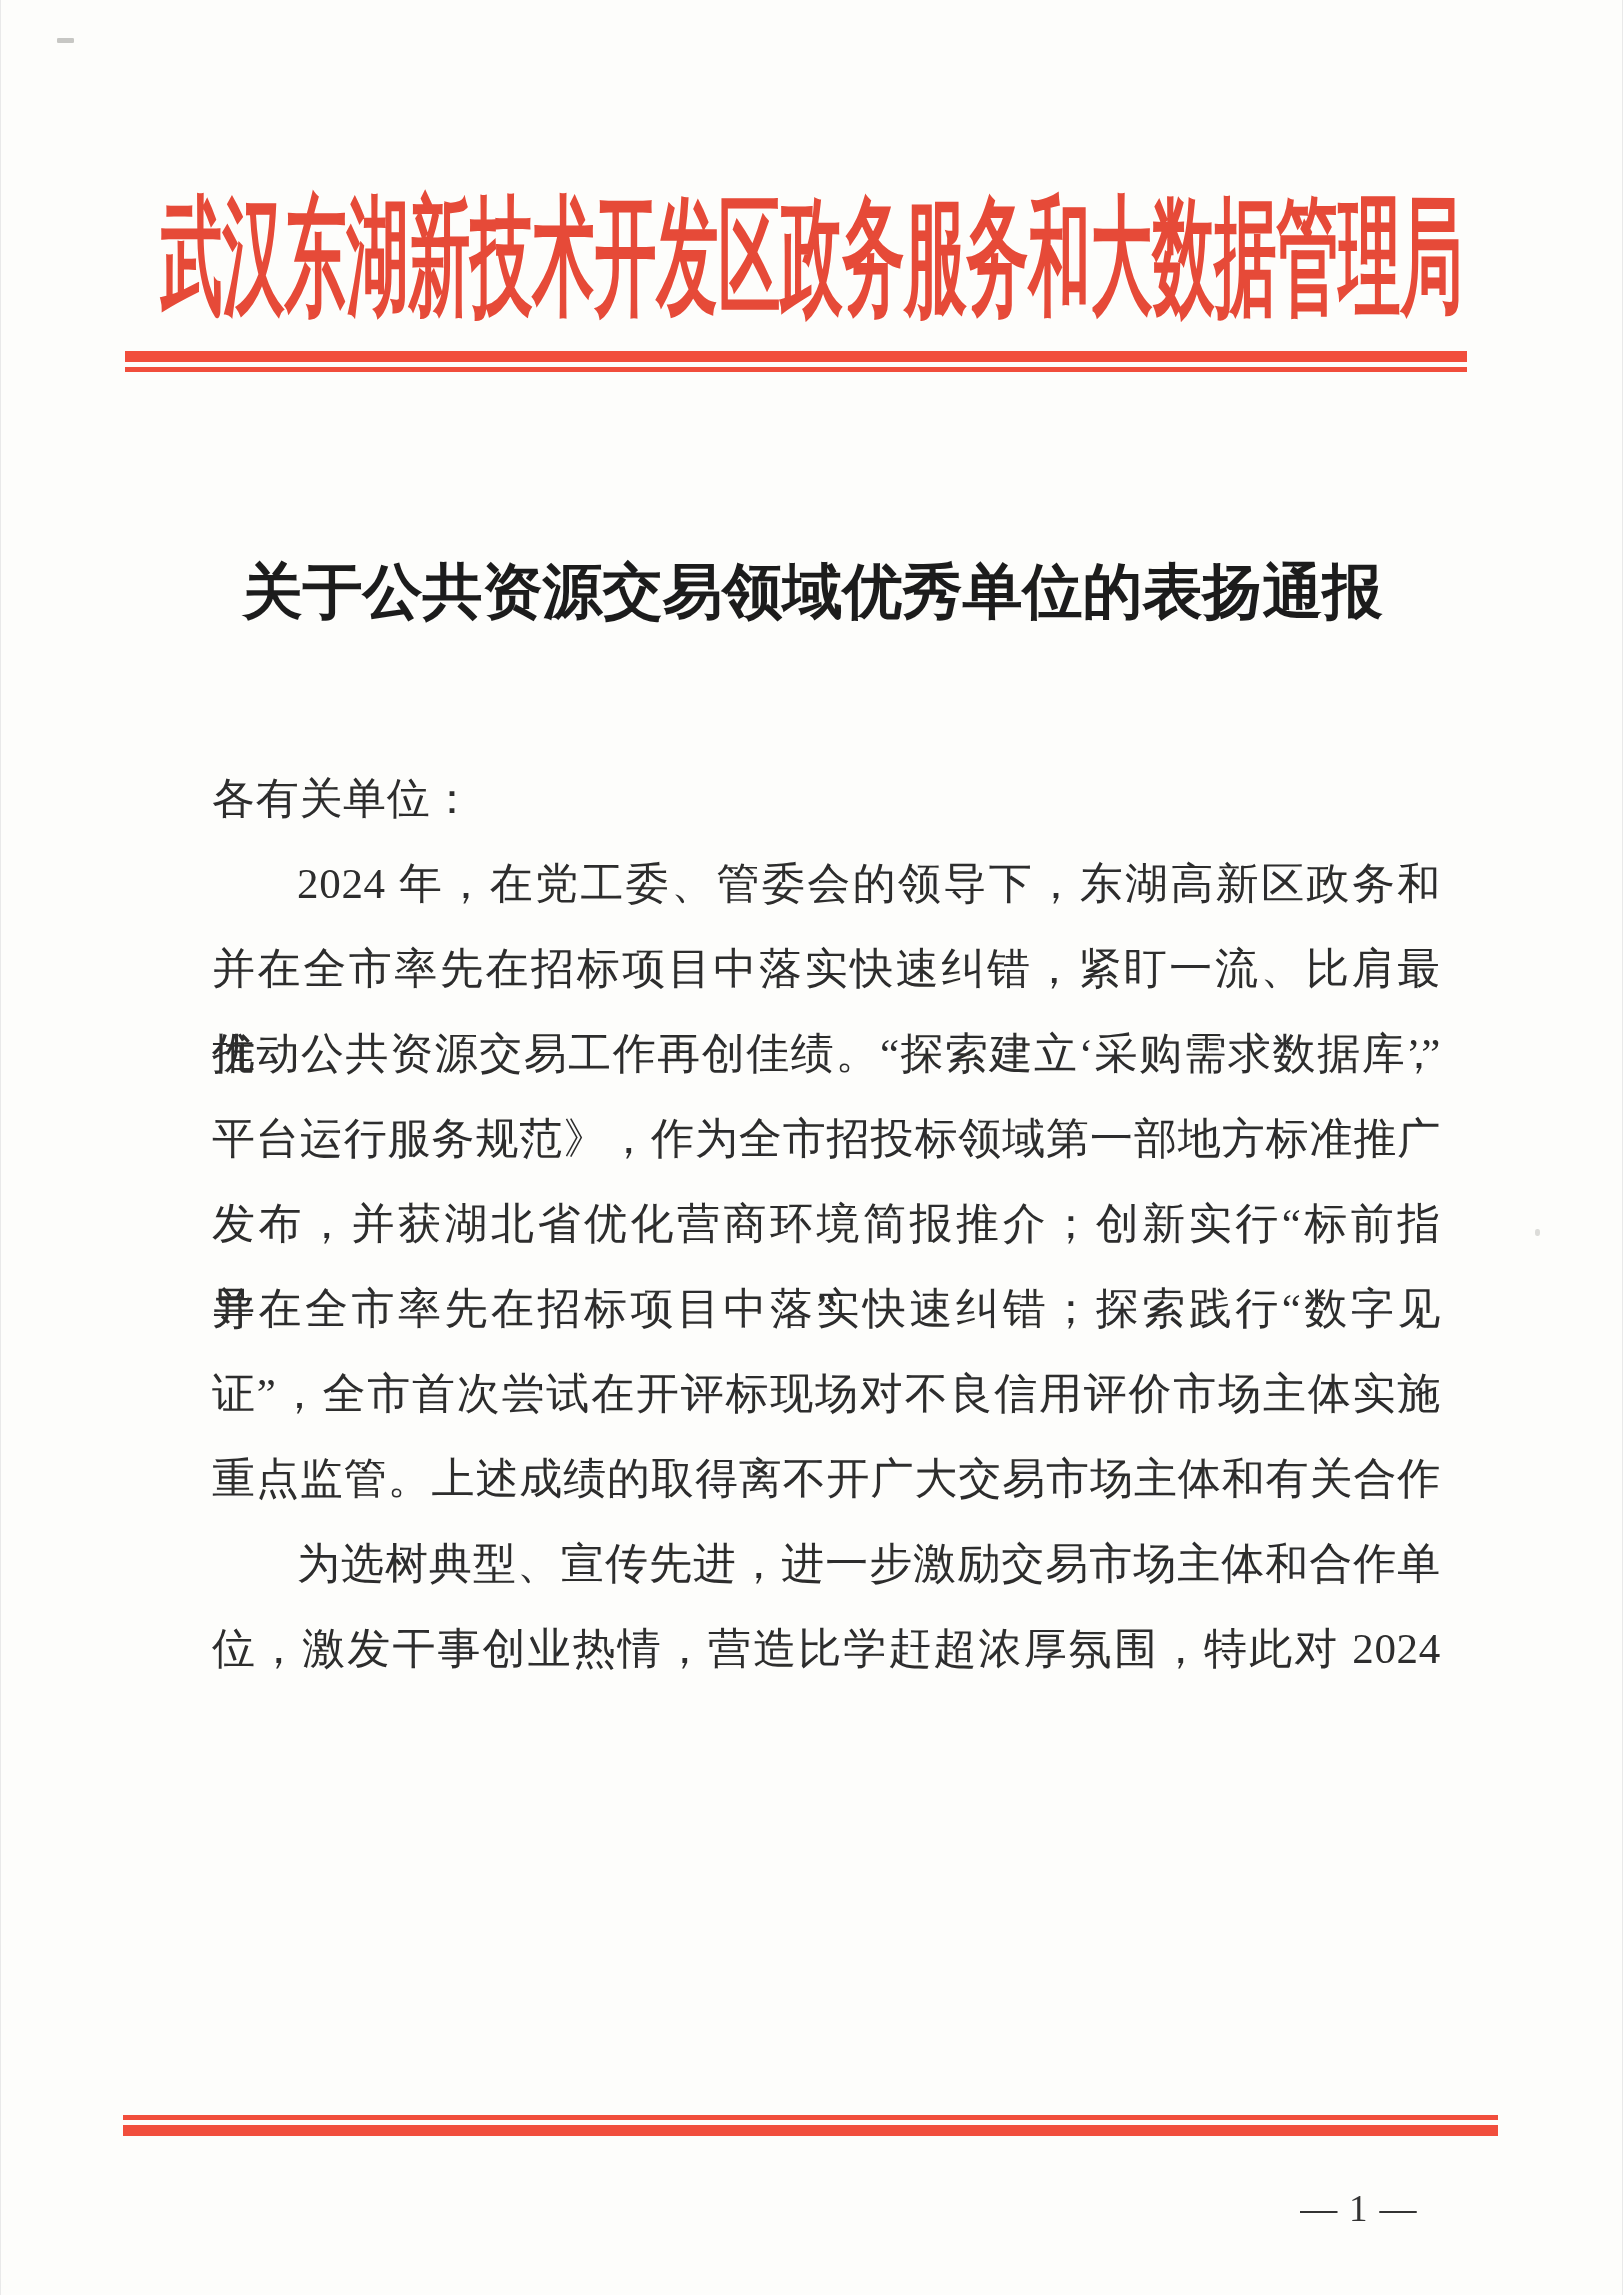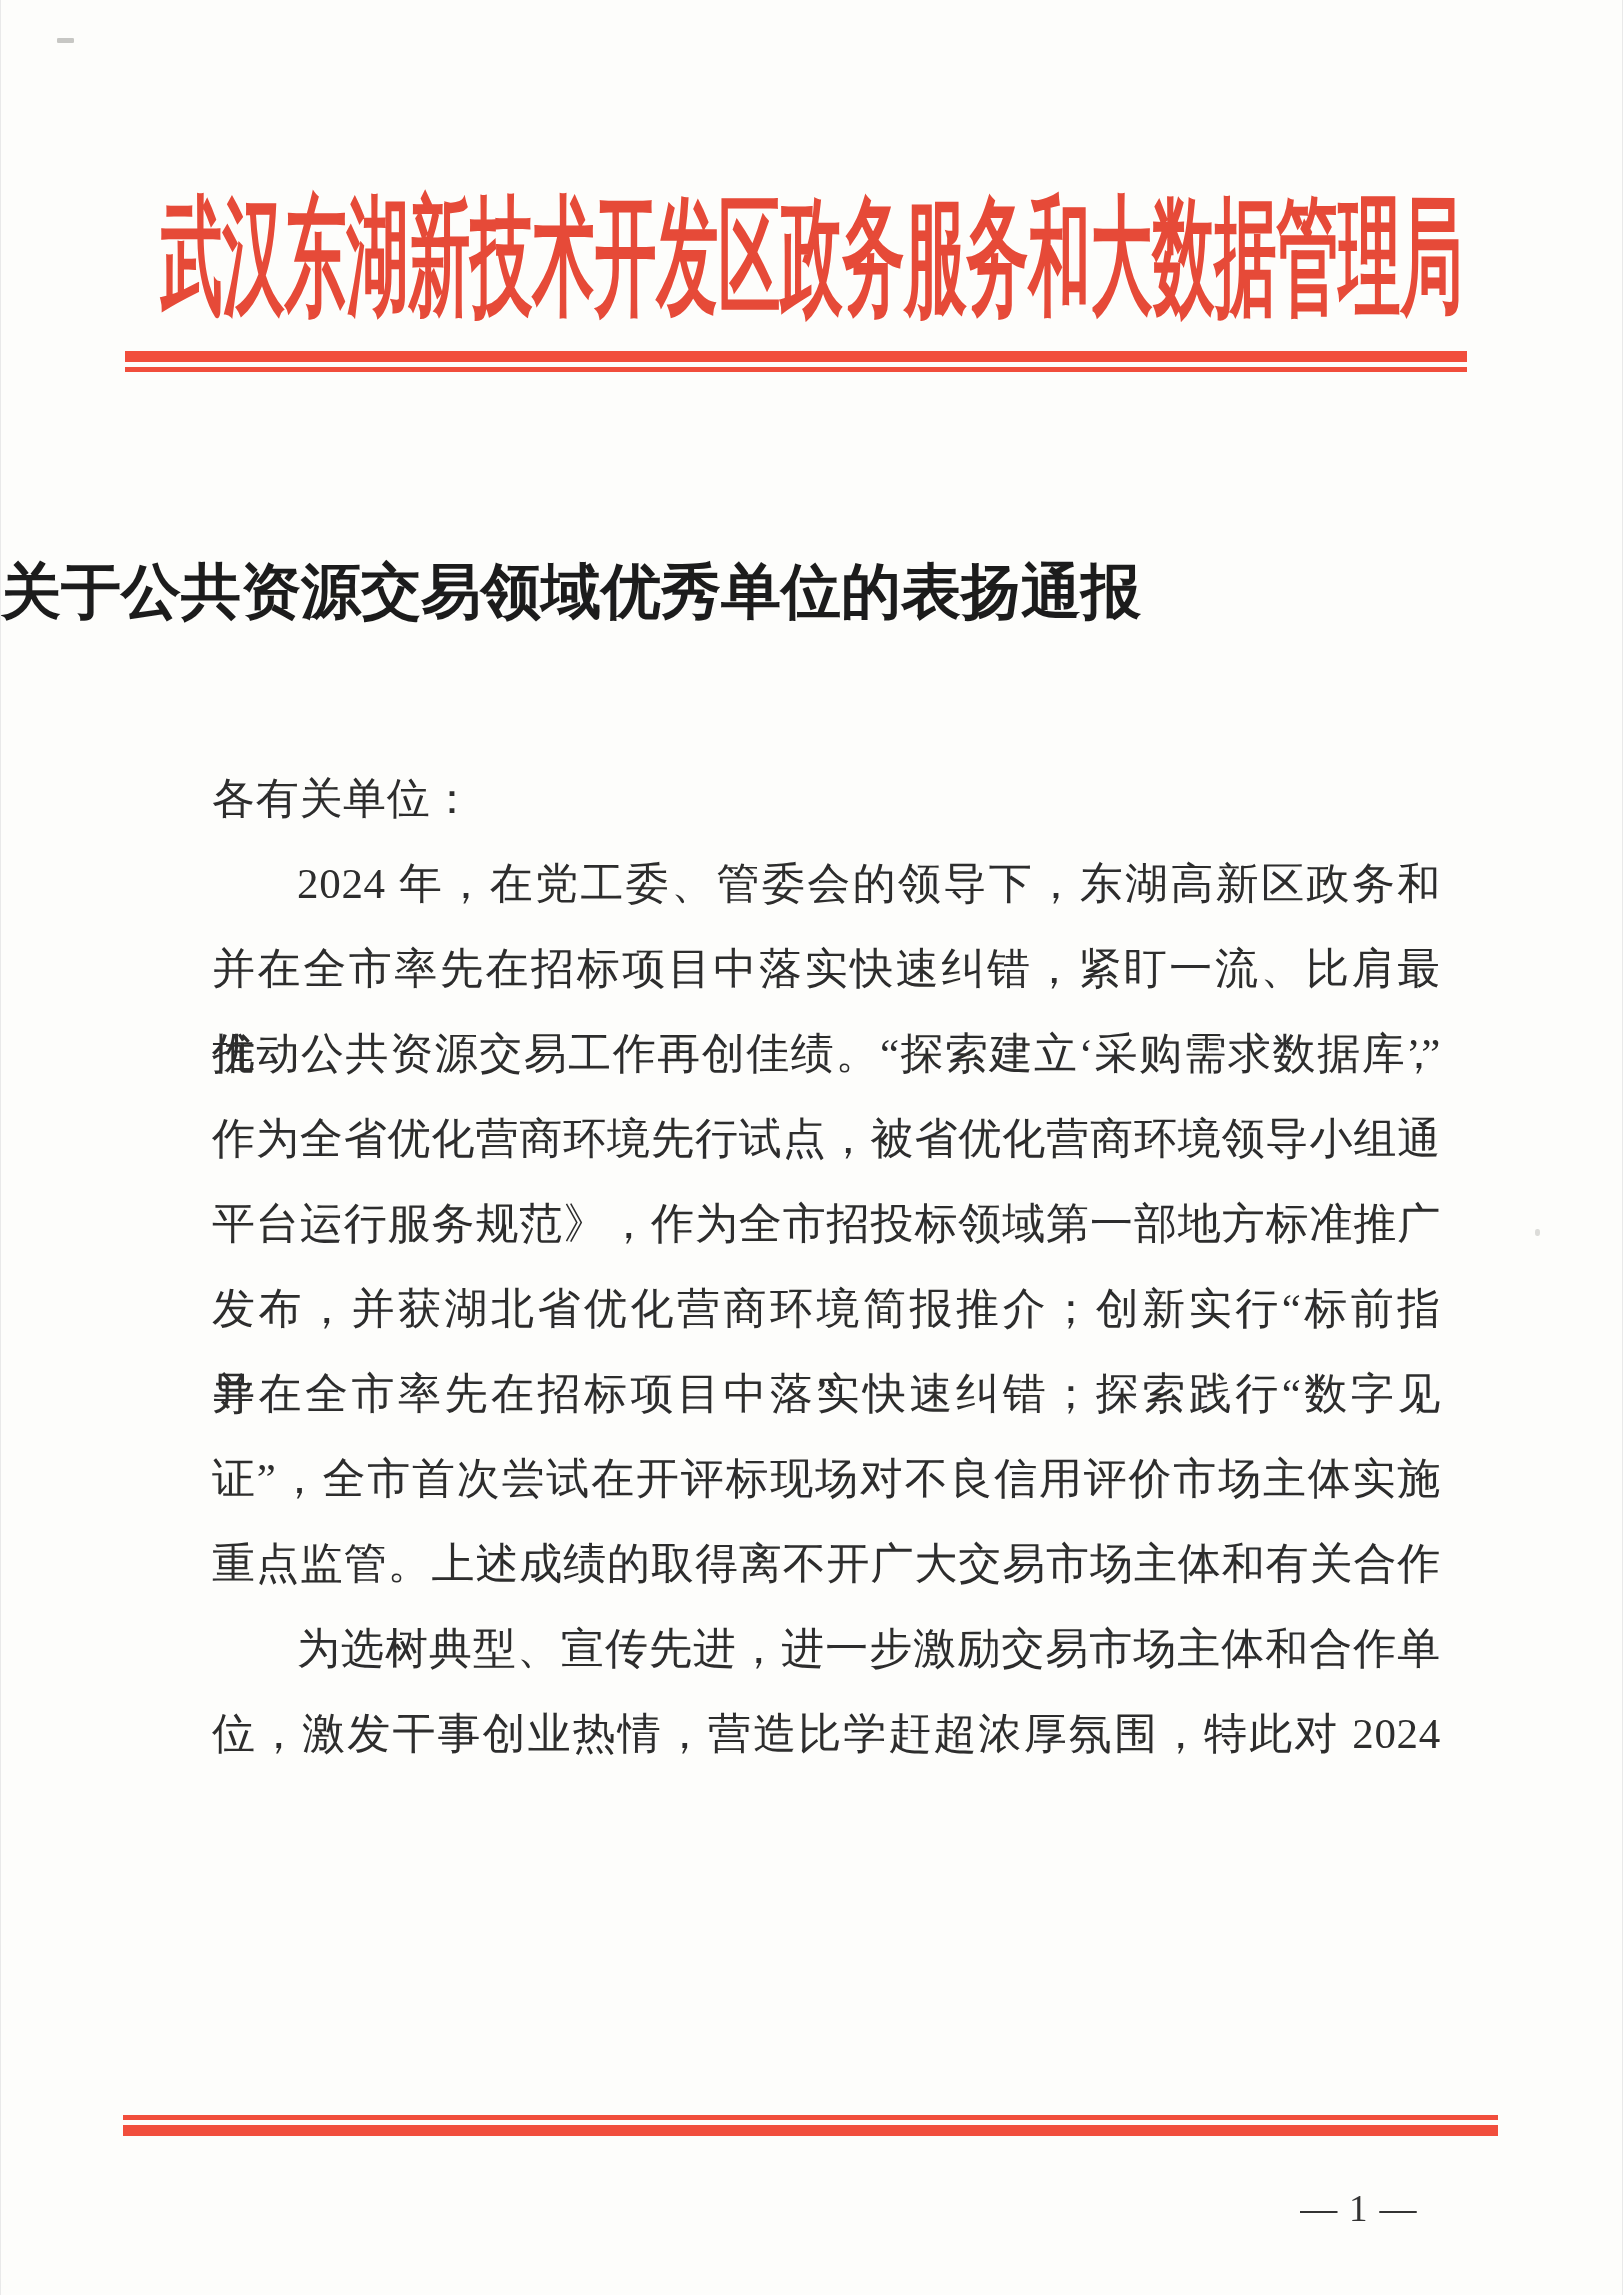--- a/index.html
+++ b/index.html
@@ -46,21 +46,21 @@
   .doc-title {
     position: absolute;
     top: 560px;
     left: 0;
     width: 1623px;
     margin: 0;
     font-size: 60px;
     line-height: 65px;
     font-weight: 700;
     color: #1c1c1c;
-    text-align: left;
+    text-align: center;
     letter-spacing: 0px;
     white-space: nowrap;
   }
 
   
   .doc-body {
     position: absolute;
     left: 211px;
     top: 756px;
     width: 1229px;
@@ -126,21 +126,20 @@
   <div class="rule rule-top-thick"></div>
   <div class="rule rule-top-thin"></div>
 
   <h1 class="doc-title">关于公共资源交易领域优秀单位的表扬通报</h1>
 
   <div class="doc-body">
     <div class="line">各有关单位：</div>
     <div class="line l-ind l-just">2024 年，在党工委、管委会的领导下，东湖高新区政务和</div>
     <div class="line l-just">并在全市率先在招标项目中落实快速纠错，紧盯一流、比肩最优，</div>
     <div class="line l-just">推动公共资源交易工作再创佳绩。“探索建立‘采购需求数据库’”</div>
-    <div class="line l-just">作为全省优化营商环境先行试点，被省优化营商环境领导小组通</div>
     <div class="line l-just">平台运行服务规范》，作为全市招投标领域第一部地方标准推广</div>
     <div class="line l-just">发布，并获湖北省优化营商环境简报推介；创新实行“标前指导”，</div>
     <div class="line l-just">并在全市率先在招标项目中落实快速纠错；探索践行“数字见</div>
     <div class="line l-just">证”，全市首次尝试在开评标现场对不良信用评价市场主体实施</div>
     <div class="line l-just">重点监管。上述成绩的取得离不开广大交易市场主体和有关合作</div>
     <div class="line l-ind l-just">为选树典型、宣传先进，进一步激励交易市场主体和合作单</div>
     <div class="line l-just">位，激发干事创业热情，营造比学赶超浓厚氛围，特此对 2024</div>
   </div>
 
   <div class="rule rule-bottom-thin"></div>

